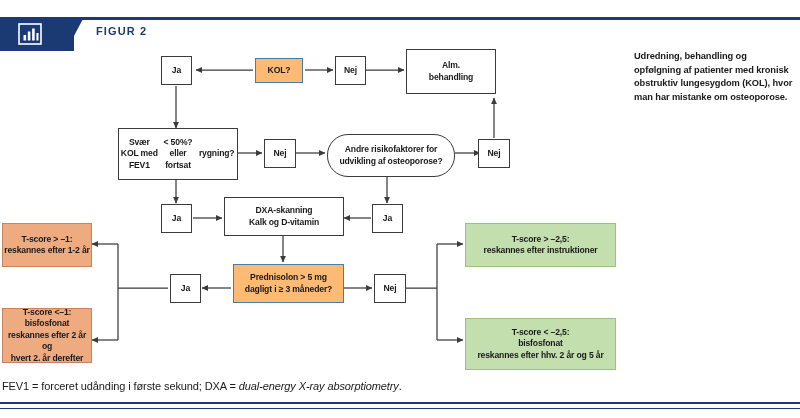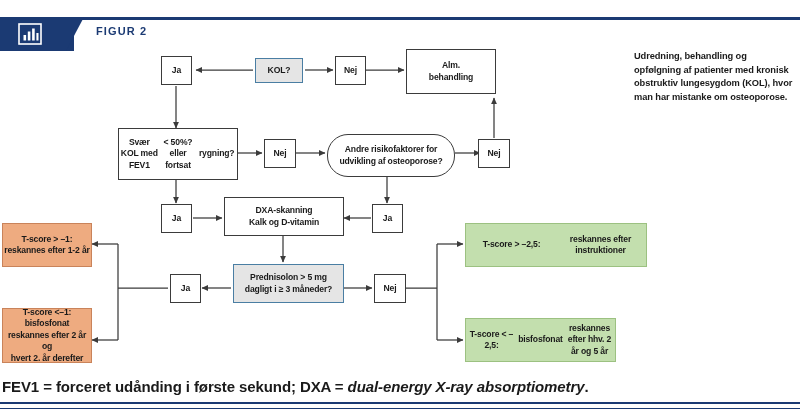--- a/index.html
+++ b/index.html
@@ -96,21 +96,21 @@
     color: #1a1a1a;
     font-size: 8.6px;
     line-height: 11.4px;
     font-weight: bold;
     letter-spacing: -0.15px;
     padding: 1px 1px;
     font-stretch: condensed;
   }
   .node span { display: block; width: 100%; }
   .node.blue {
-    background: #e5e5e5;
+    background: #fdba74;
     border-color: #4a7ea3;
   }
   .node.orange {
     background: #eeab80;
     border-color: #c9835a;
     align-items: flex-end;
   }
   .node.green {
     background: #c3dfae;
     border-color: #9cc181;
@@ -130,23 +130,23 @@
     color: #1a1a1a;
     letter-spacing: -0.1px;
     font-stretch: condensed;
   }
 
   
   #footnote {
     position: absolute;
     left: 2px; top: 381px;
     width: 640px;
-    font-size: 15px;
+    font-size: 11px;
     line-height: 11px;
-    font-weight: bold;
+    font-weight: normal;
     color: #1a1a1a;
     letter-spacing: -0.1px;
     font-stretch: condensed;
   }
   #footnote i { font-style: italic; }
 </style>
 </head>
 <body>
 
 <div id="page">
@@ -292,26 +292,26 @@
       <span>reskannes efter 1-2 år</span>
     </div>
 
     <div class="node orange" style="left:2px; top:268px; width:90px; height:55px; flex-direction:column;">
       <span>T-score &lt;–1:</span>
       <span>bisfosfonat</span>
       <span>reskannes efter 2 år og</span>
       <span>hvert 2. år derefter</span>
     </div>
 
-    <div class="node green" style="left:465px; top:183px; width:182px; height:44px; flex-direction:row;">
+    <div class="node green" style="left:465px; top:183px; width:151px; height:44px; flex-direction:column;">
       <span>T-score &gt; –2,5:</span>
       <span>reskannes efter instruktioner</span>
     </div>
 
-    <div class="node green" style="left:465px; top:278px; width:151px; height:44px; flex-direction:row;">
+    <div class="node green" style="left:465px; top:278px; width:151px; height:52px; flex-direction:column;">
       <span>T-score &lt; –2,5:</span>
       <span>bisfosfonat</span>
       <span>reskannes efter hhv. 2 år og 5 år</span>
     </div>
 
   </div>
 
   <div id="caption">Udredning, behandling og opfølgning af patienter med kronisk obstruktiv lungesygdom (KOL), hvor man har mistanke om osteoporose.</div>
 
   <div id="footnote">

